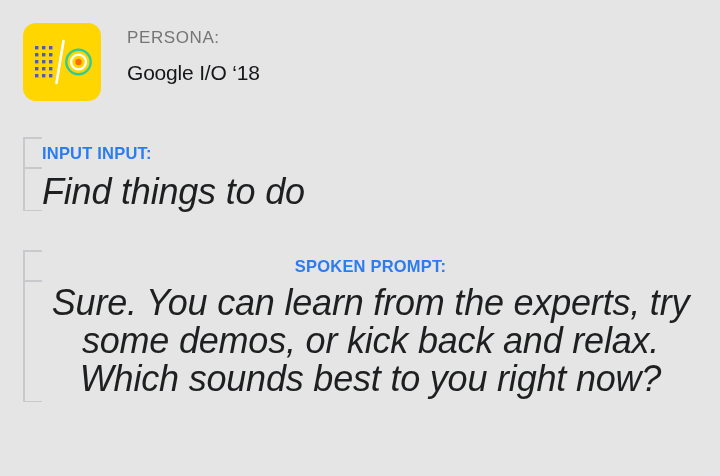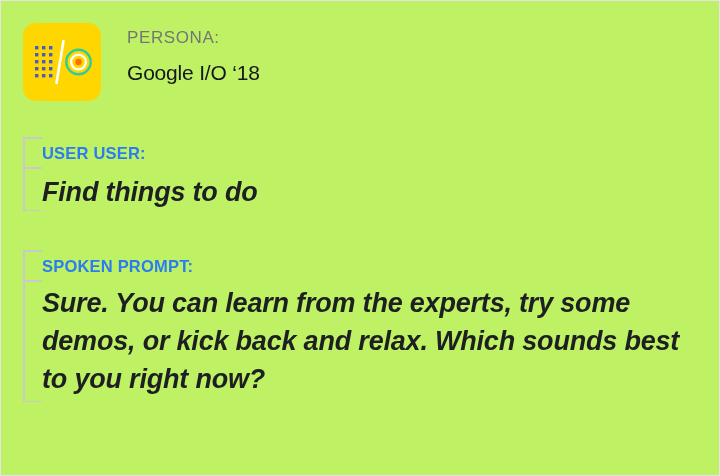--- a/index.html
+++ b/index.html
@@ -12,21 +12,21 @@
     background: #ffffff;
     font-family: "Liberation Sans", sans-serif;
     -webkit-font-smoothing: antialiased;
   }
 
   .card {
     position: relative;
     box-sizing: border-box;
     width: 720px;
     height: 476px;
-    background: #bef264;
+    background: #e5e5e5;
     border: 1px solid #e4e4e6;
     overflow: hidden;
   }
 
   
   .persona-row {
     position: absolute;
     left: 22px;
     top: 22px;
     display: flex;
@@ -67,21 +67,21 @@
     letter-spacing: -0.2px;
     margin: 4px 0 0 0;
   }
 
   
   .section {
     position: absolute;
     left: 22px;
   }
   .section-user { top: 136px; width: 676px; }
-  .section-spoken { top: 249px; width: 676px; }
+  .section-spoken { top: 249px; width: 676px; text-align: center; }
 
   
   .bracket {
     position: absolute;
     left: 0;
     top: 0;
     bottom: 0;
     width: 19px;
     pointer-events: none;
   }
@@ -112,23 +112,23 @@
     font-size: 16.5px;
     font-weight: 700;
     letter-spacing: 0.2px;
     color: #2b7cf1;
     line-height: 20px;
     margin: 0;
     padding-top: 6px;
   }
 
   .section-quote {
-    font-size: 27px;
+    font-size: 36px;
     font-style: italic;
-    font-weight: 700;
+    font-weight: 400;
     color: #1d1f21;
     line-height: 38px;
     letter-spacing: -0.2px;
     margin: 10px 0 0 0;
     max-width: 655px;
   }
   .section-spoken .section-quote {
     margin-top: 8px;
     max-width: 660px;
   }
@@ -180,21 +180,21 @@
   </div>
 
   <div class="section section-user" style="height: 74px;">
     <div class="bracket">
       <span class="spine"></span>
       <span class="tick tick-top"></span>
       <span class="tick tick-mid" style="top: 30px;"></span>
       <span class="tick tick-bot"></span>
     </div>
     <div class="section-body">
-      <p class="section-label">USER USER:</p>
+      <p class="section-label">INPUT INPUT:</p>
       <p class="section-quote">Find things to do</p>
     </div>
   </div>
 
   <div class="section section-spoken" style="height: 152px;">
     <div class="bracket">
       <span class="spine"></span>
       <span class="tick tick-top"></span>
       <span class="tick tick-mid" style="top: 30px;"></span>
       <span class="tick tick-bot"></span>

